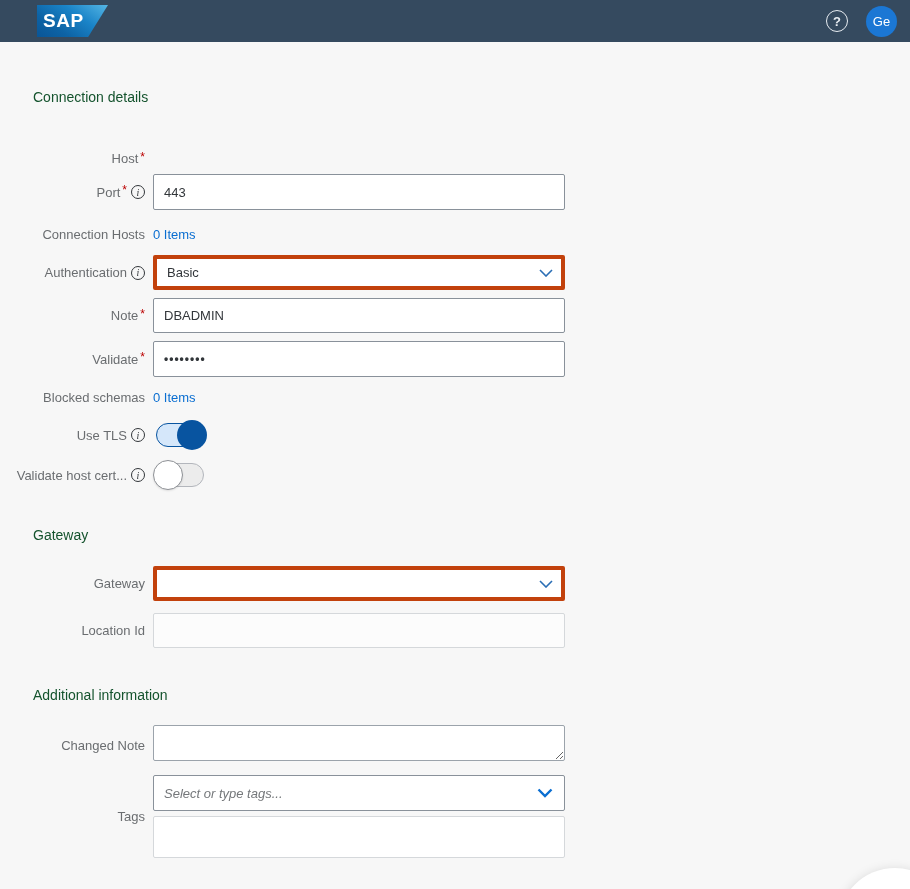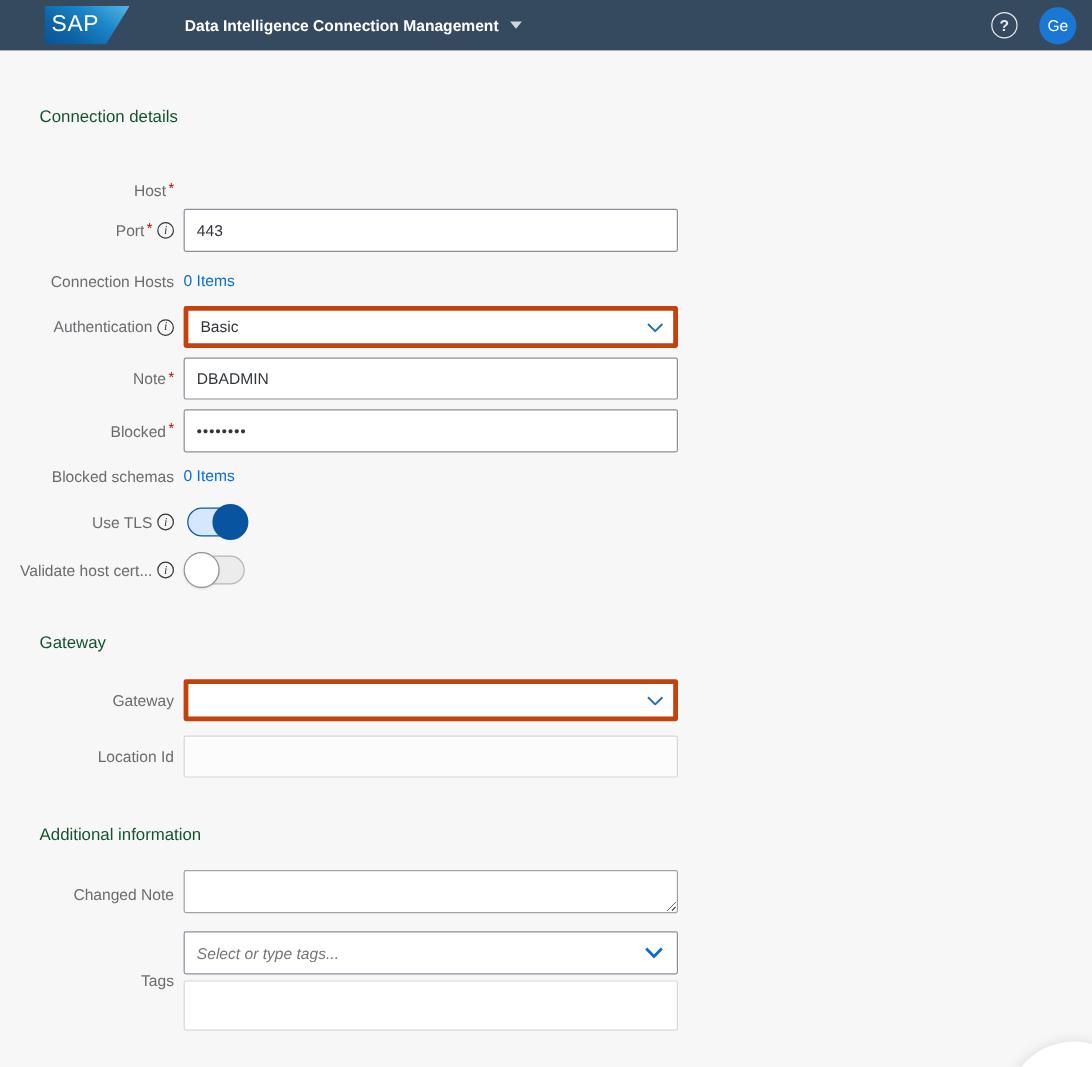--- a/index.html
+++ b/index.html
@@ -15,21 +15,21 @@
   .shellbar {
     height:42px; background:#354a5f;
     display:flex; align-items:center;
     padding:0 13px 0 37px;
   }
   .sap-logo {
     width:71px; height:32px;
     background:linear-gradient(215deg,#55b6e4 0%,#1a84c8 38%,#0d63a5 72%,#0a5596 100%);
     clip-path:polygon(0 0,100% 0,72% 100%,0 100%);
     display:flex; align-items:center;
-    color:#fff; font-weight:normal; font-size:19px; letter-spacing:.5px;
+    color:#fff; font-weight:bold; font-size:19px; letter-spacing:.5px;
     padding-left:6px; flex-shrink:0;
   }
   .shell-title {
     color:#fff; font-size:13px; font-weight:bold;
     margin-left:46px; display:flex; align-items:center; gap:9px;
     cursor:pointer;
   }
   .caret-down {
     width:0; height:0;
     border-left:5px solid transparent; border-right:5px solid transparent;
@@ -124,24 +124,20 @@
     right:-42px; bottom:-93px;
   }
 </style>
 </head>
 <body>
 
 <header class="shellbar">
   <div class="sap-logo">
     <span>SAP</span>
   </div>
-  <div class="shell-title">
-    <span>Data Intelligence Connection Management</span>
-    <span class="caret-down"></span>
-  </div>
   <div class="shell-spacer"></div>
   <div class="help-btn">
     <span>?</span>
   </div>
   <div class="avatar">
     <span>Ge</span>
   </div>
 </header>
 
 <main class="content">
@@ -195,21 +191,21 @@
       <span>Note</span>
         <span class="asterisk">*</span>
     </div>
     <div class="field-col">
       <input class="txt-input" type="text" value="DBADMIN" style="">
     </div>
   </div>
 
   <div class="row">
     <div class="label-col">
-      <span>Blocked</span>
+      <span>Validate</span>
         <span class="asterisk">*</span>
     </div>
     <div class="field-col">
       <input class="txt-input h36 pwd" type="text" value="••••••••" style="">
     </div>
   </div>
 
   <div class="row items-row2">
     <div class="label-col">
       <span>Blocked schemas</span>

